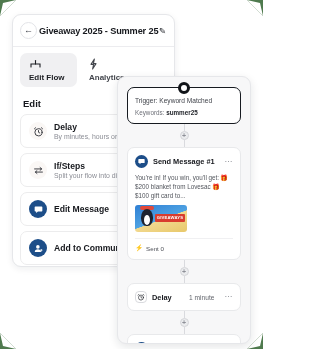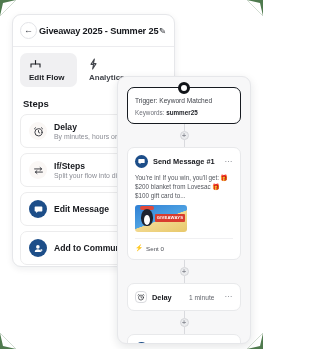--- a/index.html
+++ b/index.html
@@ -203,21 +203,21 @@
       <div class="tab inactive">
         <span class="tab-ico">
           <svg width="9" height="12" viewBox="0 0 9 12" fill="none" stroke="#42454c" stroke-width="1.1" stroke-linejoin="round">
             <path d="M5.4 1 L2 6.4 H4.6 L3.6 11 L7 5.6 H4.4 Z"></path>
           </svg>
         </span>
         <span>Analytics</span>
       </div>
     </div>
 
-    <div class="steps-title">Steps</div>
+    <div class="steps-title">Edit</div>
 
     <div class="step-list">
 
       <div class="step-card">
         <div class="step-ico-lt">
           <svg width="11" height="11" viewBox="0 0 14 14" fill="none" stroke="#26292f" stroke-width="1.1" stroke-linecap="round">
             <circle cx="7" cy="8" r="4.6"></circle>
               <path d="M7 5.8 V8 L8.6 8.9"></path>
               <path d="M3.3 2.2 L1.8 3.6"></path>
               <path d="M10.7 2.2 L12.2 3.6"></path>

